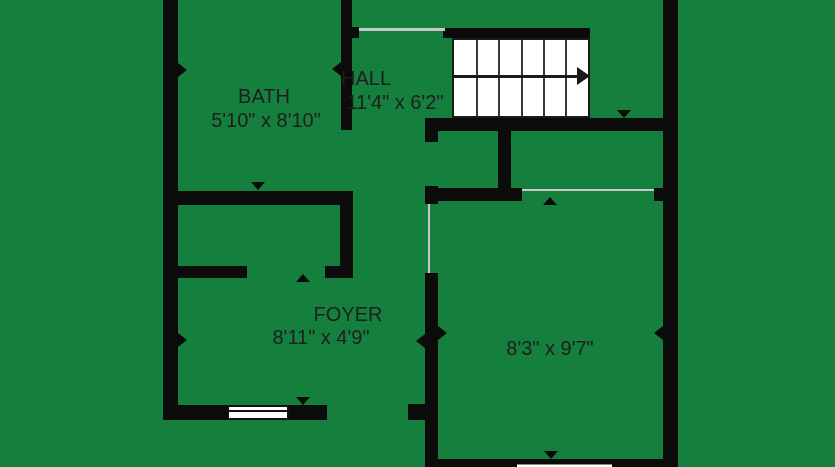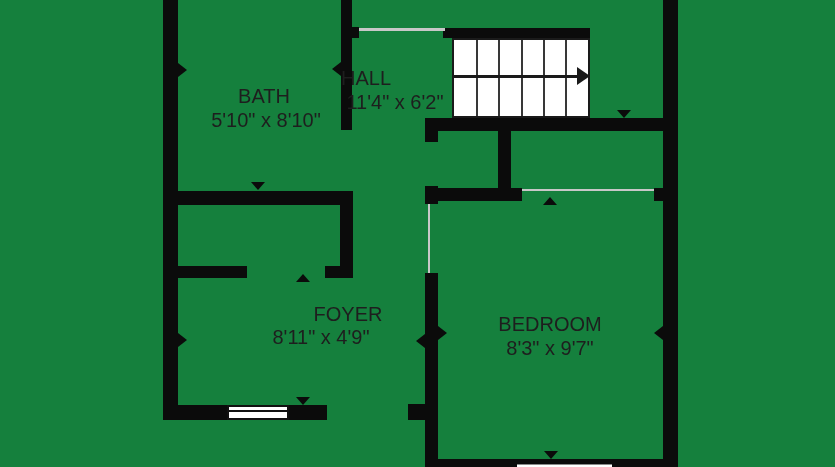--- a/index.html
+++ b/index.html
@@ -179,16 +179,15 @@
   <div class="tri right" style="left:438px; top:326px;"></div>
   <div class="tri left" style="left:654px; top:326px;"></div>
   <div class="tri down" style="left:544px; top:451px;"></div>
 
   <div class="label" style="left:264px; top:96px;">BATH</div>
   <div class="label" style="left:266px; top:120px;">5'10" x 8'10"</div>
   <div class="label" style="left:366px; top:78px;">HALL</div>
   <div class="label" style="left:395px; top:102px;">11'4" x 6'2"</div>
   <div class="label" style="left:320px; top:314px;margin-left:28px;">FOYER</div>
   <div class="label" style="left:321px; top:337px;">8'11" x 4'9"</div>
-  <div class="label" style="left:550px; top:324px;">BEDROOM</div>
   <div class="label" style="left:550px; top:348px;">8'3" x 9'7"</div>
 
 </div>
 
 </body></html>

